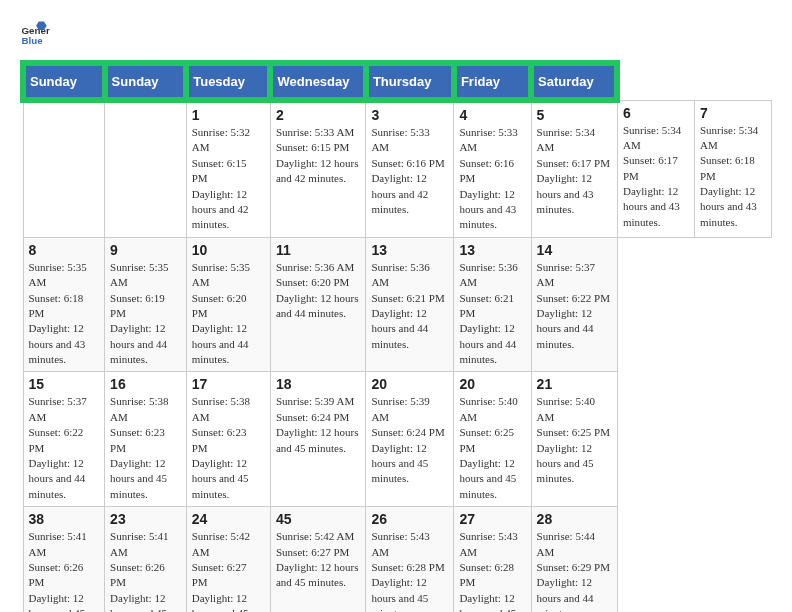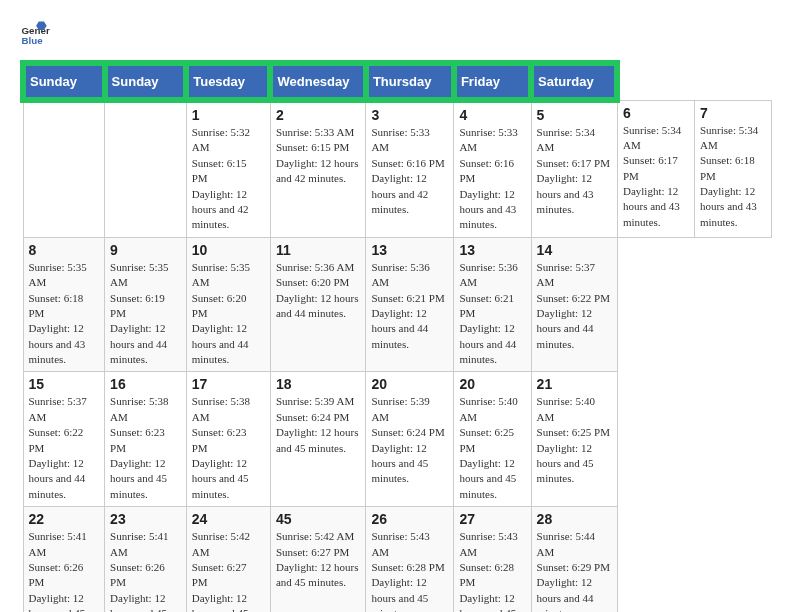--- a/index.html
+++ b/index.html
@@ -241,21 +241,21 @@
         <td>
           <div class="cell-content">
             <span class="day-num">21</span>
             <div class="day-info">Sunrise: 5:40 AM<br>Sunset: 6:25 PM<br>Daylight: 12 hours and 45 minutes.</div>
           </div>
         </td>
       </tr>
       <tr class="row-even">
         <td>
           <div class="cell-content">
-            <span class="day-num">22</span>
+            <span class="day-num">38</span>
             <div class="day-info">Sunrise: 5:41 AM<br>Sunset: 6:26 PM<br>Daylight: 12 hours and 45 minutes.</div>
           </div>
         </td>
         <td>
           <div class="cell-content">
             <span class="day-num">23</span>
             <div class="day-info">Sunrise: 5:41 AM<br>Sunset: 6:26 PM<br>Daylight: 12 hours and 45 minutes.</div>
           </div>
         </td>
         <td>

